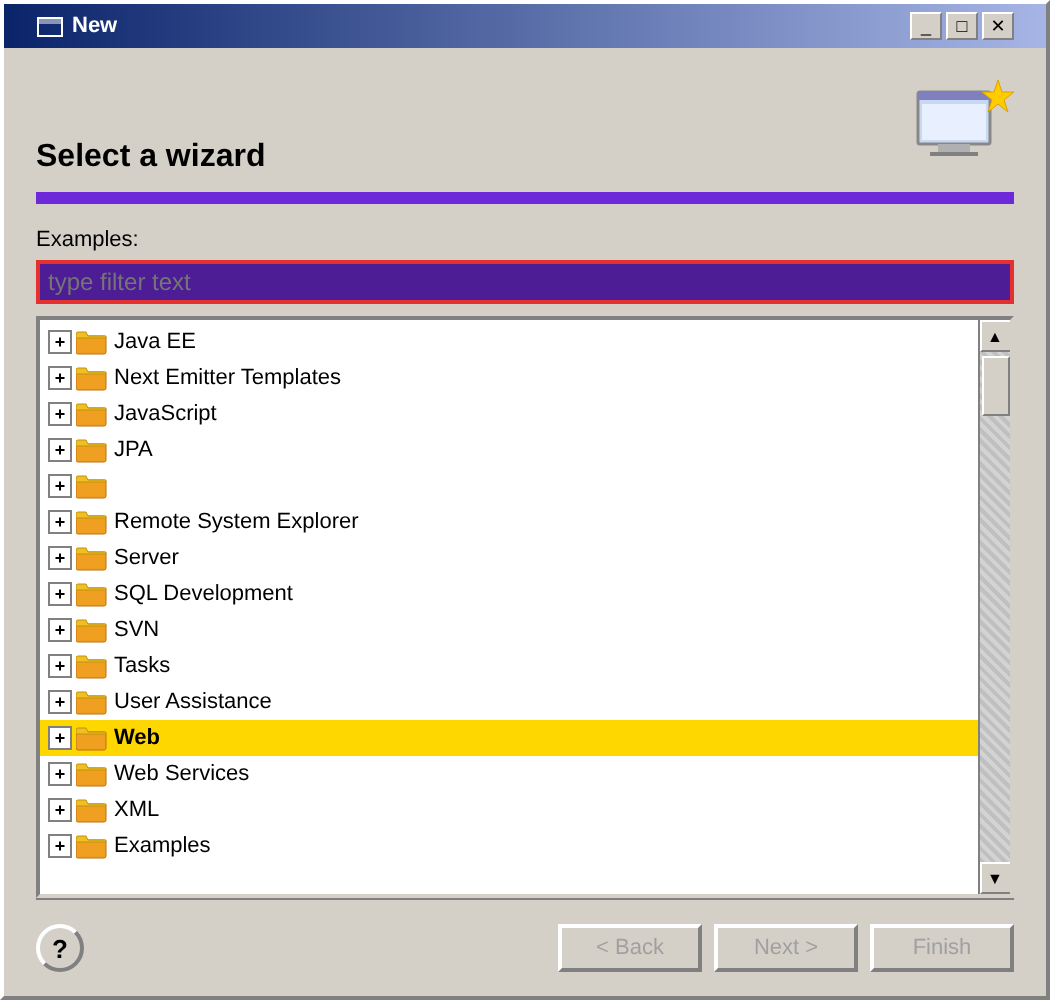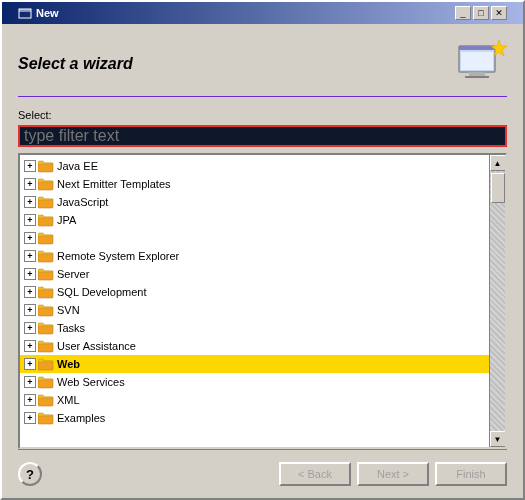--- a/index.html
+++ b/index.html
@@ -66,26 +66,25 @@
       color: #000;
     }
     .content {
       flex: 1;
       display: flex;
       flex-direction: column;
       padding: 12px 16px 8px 16px;
     }
     .header-area {
       display: flex;
-      align-items: center;
+      align-items: flex-end;
       justify-content: space-between;
       margin-bottom: 12px;
       padding-bottom: 8px;
-      border-bottom: 1px solid #6d28d9;
-      font-style: italic;
+      border-bottom: 6px solid #6d28d9;
     }
     .page-title {
       font-size: 16px;
       font-weight: bold;
       color: #000;
       margin-top: 4px;
     }
     .wizard-icon {
       width: 52px;
       height: 52px;
@@ -97,23 +96,23 @@
     .wizards-label {
       font-size: 11px;
       font-weight: normal;
       margin-bottom: 4px;
       color: #000;
     }
     .filter-input {
       width: 100%;
       height: 22px;
       border: 2px solid #e53030;
-      background: #0f172a;
+      background: #4c1d95;
       padding: 2px 4px;
-      font-size: 16px;
+      font-size: 12px;
       color: #888;
       outline: none;
       font-family: inherit;
       margin-bottom: 6px;
     }
     .tree-container {
       flex: 1;
       background: white;
       border: 2px inset #808080;
       border-top: 2px solid #808080;
@@ -323,21 +322,21 @@
           <rect x="4" y="10" width="36" height="4" fill="#8080c0" rx="1"></rect>
           <rect x="6" y="16" width="32" height="18" fill="#e8f0ff"></rect>
           <rect x="14" y="36" width="16" height="4" fill="#b0b0b0"></rect>
           <rect x="10" y="40" width="24" height="2" fill="#808080"></rect>
 
           <polygon points="44,4 46,10 52,10 47,14 49,20 44,16 39,20 41,14 36,10 42,10" fill="#ffcc00" stroke="#e0a000" stroke-width="0.5"></polygon>
         </svg>
       </div>
     </div>
 
-    <div class="wizards-label">Select:</div>
+    <div class="wizards-label">Examples:</div>
 
     <input type="text" class="filter-input" placeholder="type filter text" style="">
 
     <div class="tree-container">
       <div class="tree-list" id="tree-list">
 
       <div class="tree-item">
             <div class="expand-btn">+</div>
             <div class="folder-icon"><svg viewBox="0 0 16 14" xmlns="http://www.w3.org/2000/svg">
       <rect x="0" y="4" width="15" height="9" rx="1" fill="#f0a020" stroke="#c07010" stroke-width="0.5"></rect>

